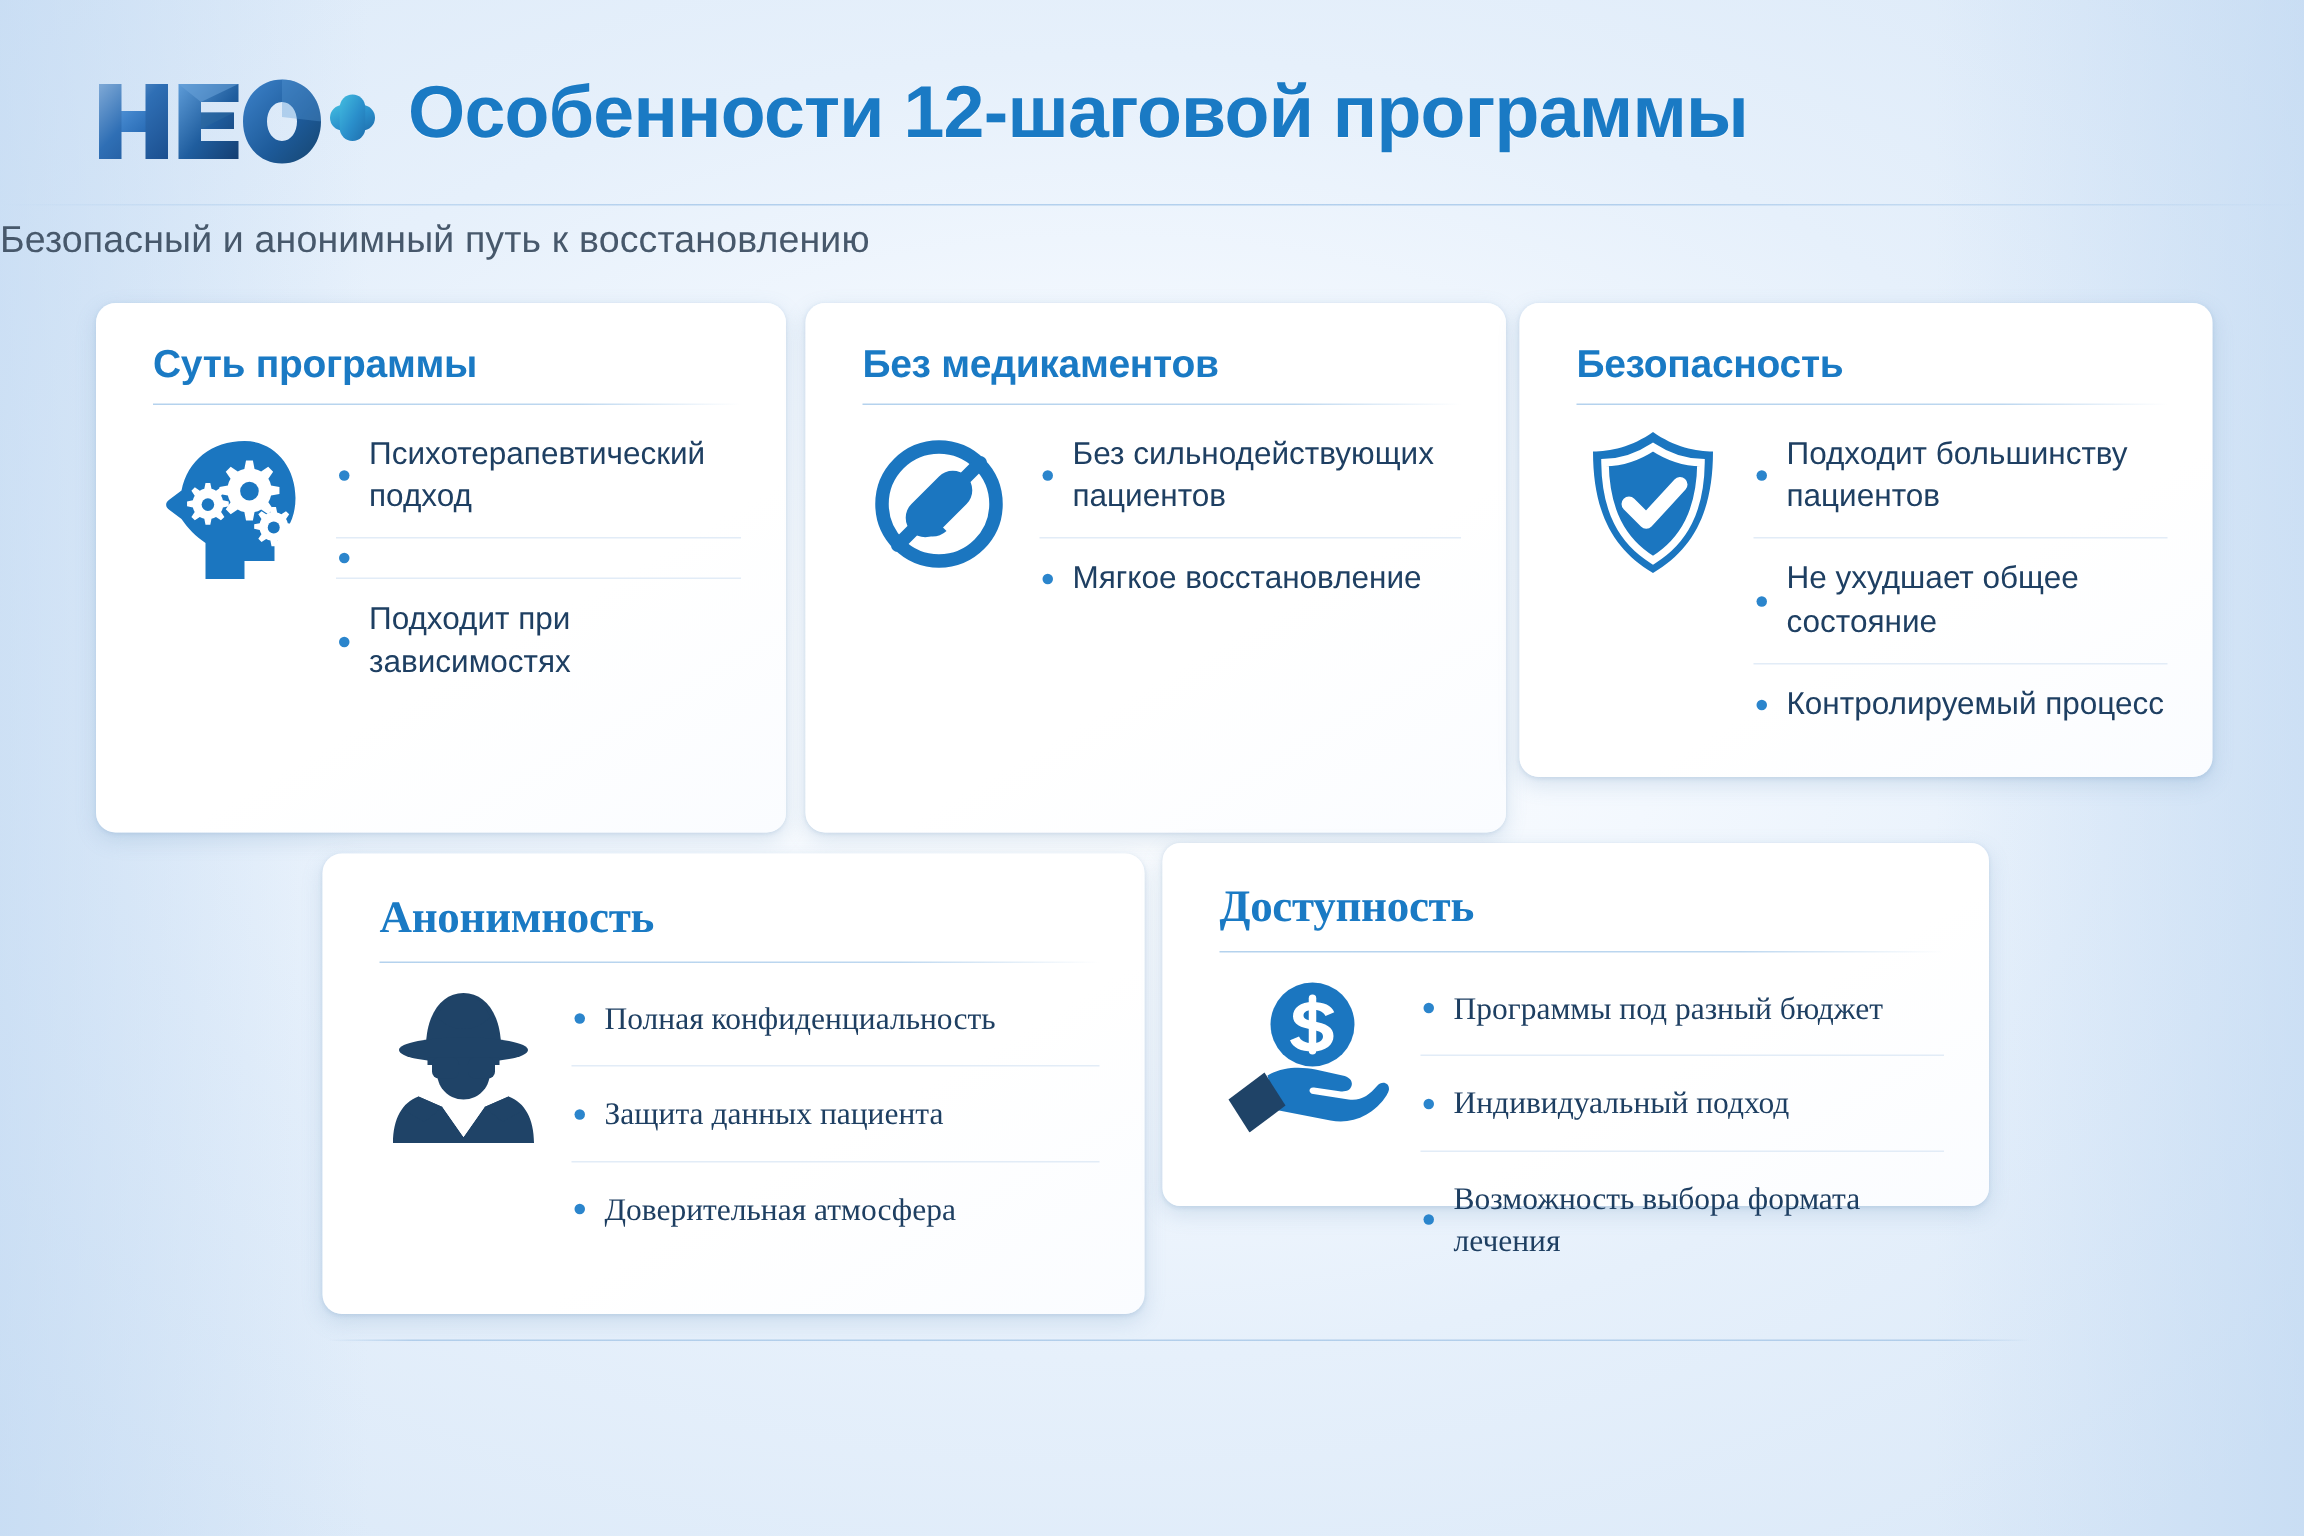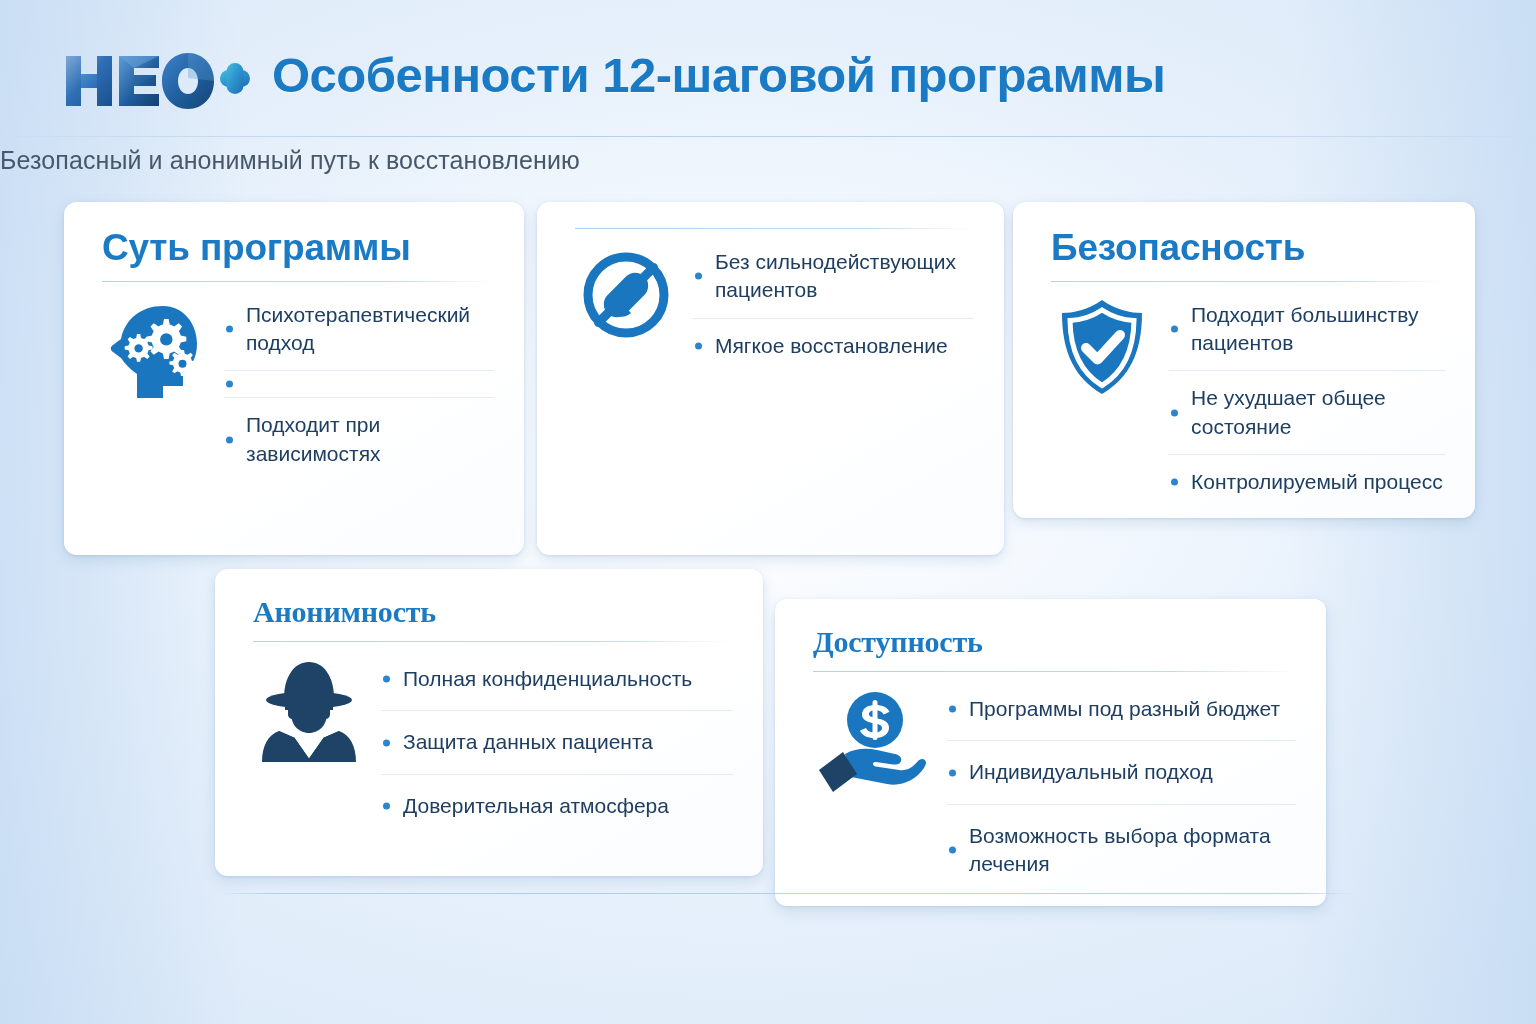--- a/index.html
+++ b/index.html
@@ -86,21 +86,21 @@
     position: absolute;
     background: linear-gradient(150deg, #ffffff 0%, #ffffff 62%, #fafcff 100%);
     border-radius: 13px;
     box-shadow:
       0 5px 14px rgba(96,139,182,.20),
       0 1px 3px rgba(96,139,182,.18);
     box-sizing: border-box;
     padding: 26px 30px 22px 38px;
   }
   .card-title {
-    font-size: 37px;
+    font-size: 26px;
     font-weight: bold;
     color: #1a7ac4;
     letter-spacing: -0.2px;
     line-height: 1.1;
     margin: 0 0 12px 0;
     white-space: nowrap;
   }
   .card-rule {
     height: 1px;
     background: linear-gradient(90deg, rgba(167,202,234,.85) 0%, rgba(167,202,234,.75) 72%, rgba(167,202,234,0) 100%);
@@ -138,28 +138,28 @@
     transform: translateY(-50%);
     width: 7px;
     height: 7px;
     border-radius: 50%;
     background: #2b85cc;
   }
   .bullet .txt { display: block; }
 
   
   .row-top .bullet { padding-top: 13px; padding-bottom: 13px; }
-  .row-bottom .bullet { padding-top: 17px; padding-bottom: 17px; }
+  .row-bottom .bullet { padding-top: 17px; padding-bottom: 17px; font-family: Liberation Serif, serif; }
 
   
   #card-essence   { left: 64px;   top: 202px; width: 460px; height: 353px; }
   #card-nomeds    { left: 537px;  top: 202px; width: 467px; height: 353px; }
   #card-safety    { left: 1013px; top: 202px; width: 462px; height: 316px; }
   #card-anonymity { left: 215px;  top: 569px; width: 548px; height: 307px; }
-  #card-afford    { left: 775px;  top: 599px; width: 551px; height: 307px; border-radius: 12px; }
+  #card-afford    { left: 775px;  top: 562px; width: 551px; height: 242px; border-radius: 12px; }
 
   #card-anonymity .card-icon { width: 112px; padding-top: 6px; }
   #card-afford .card-icon    { width: 118px; padding-top: 10px; }
   #card-essence .card-icon   { width: 106px; }
   #card-nomeds .card-icon    { width: 102px; }
   #card-safety .card-icon    { width: 102px; padding-top: 10px; }
 
   #card-anonymity .card-title,
   #card-afford .card-title { font-size: 30px; margin-bottom: 13px; font-family: Liberation Serif, serif; }
 
@@ -272,20 +272,21 @@
         </div>
         <div class="bullet">
           <span class="dot"></span>
           <span class="txt">Подходит при зависимостях</span>
         </div>
       </div>
     </div>
   </div>
 
   <div class="card" id="card-nomeds">
+    <div class="card-title">Без медикаментов</div>
     <div class="card-rule"></div>
     <div class="card-body">
       <div class="card-icon">
         <svg width="92" height="92" viewBox="0 0 92 92">
           <circle cx="46" cy="46" r="38" fill="none" stroke="#1b76c0" stroke-width="9"></circle>
           <g>
             <path fill="#1b76c0" d="M31.5 55.5 a13.8 13.8 0 0 0 19.5 19.5 L31.5 55.5 Z" transform="translate(0,-11) rotate(0 46 46)"></path>
           </g>
 
           <g transform="rotate(-45 46 46)">

